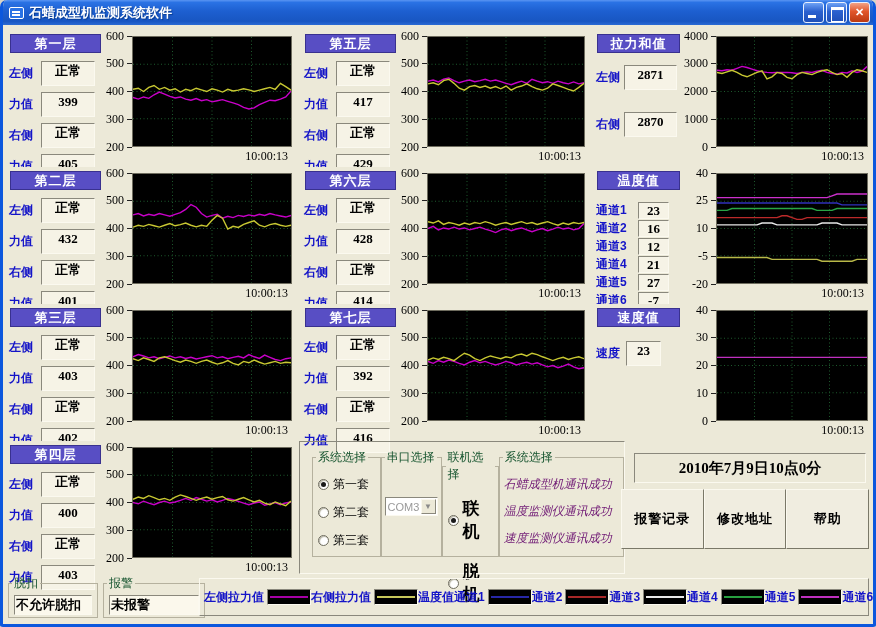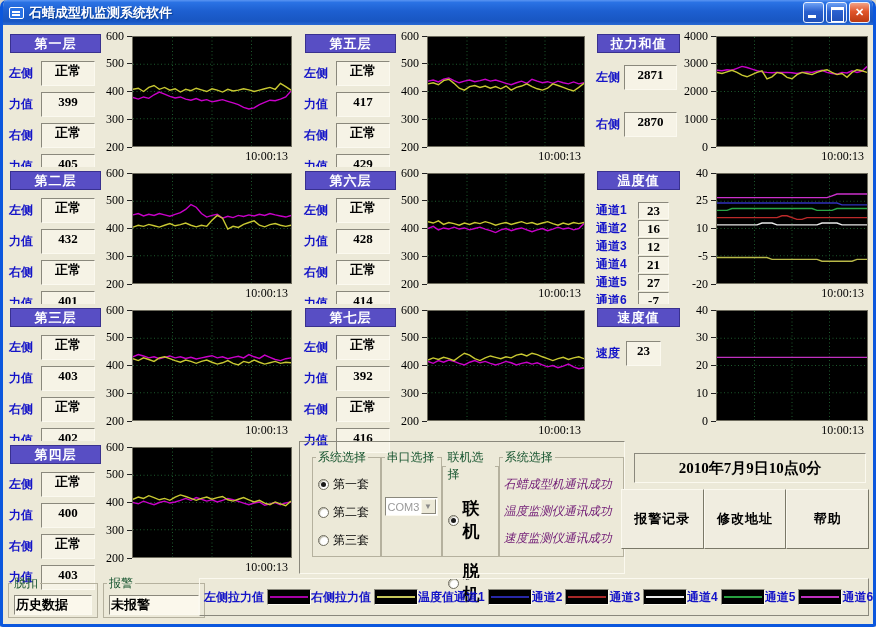--- a/index.html
+++ b/index.html
@@ -749,21 +749,21 @@
 
     <div class="datetime">2010年7月9日10点0分</div>
     <div class="btnbar">
       <button>报警记录</button>
       <button>修改地址</button>
       <button>帮助</button>
     </div>
 
     <fieldset class="grp trip">
       <legend>脱扣</legend>
-      <div class="bfield">历史数据</div>
+      <div class="bfield">不允许脱扣</div>
     </fieldset>
     <fieldset class="grp alarm">
       <legend>报警</legend>
       <div class="bfield">未报警</div>
     </fieldset>
 
     <div class="legendbar">
       <span class="leg-item">
           <span class="leg-label">左侧拉力值</span>
           <span class="leg-swatch">

